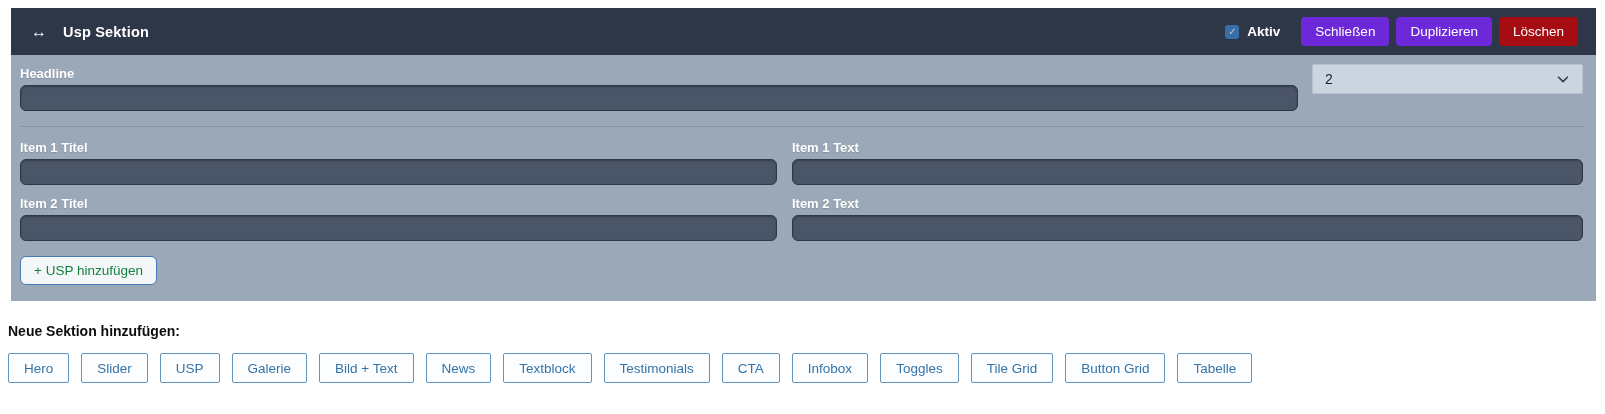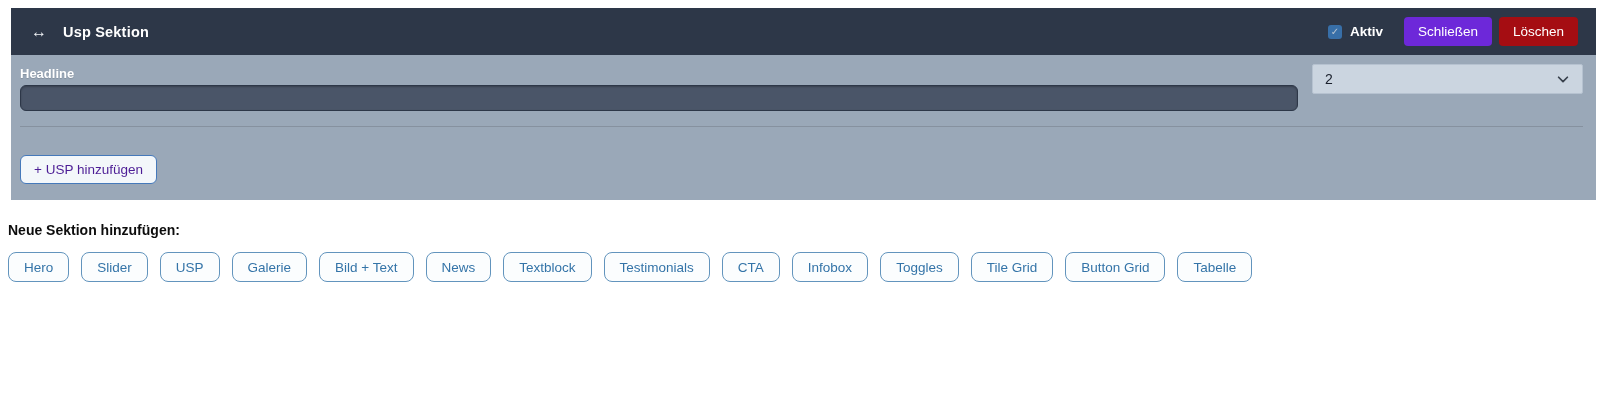--- a/index.html
+++ b/index.html
@@ -64,45 +64,46 @@
   .divider { border:none; border-top:1px solid #86919f; margin:15px 0 13px; }
 
   .items-grid {
     display:grid; grid-template-columns:1fr 1.045fr;
     column-gap:15px; row-gap:11px;
   }
 
   .add-usp-btn {
     margin-top:15px; height:29px; padding:0 13px;
     background:#f3f7fa; border:1.5px solid #4579ba; border-radius:6px;
-    color:#4c1d95; font-family:inherit; font-size:13.5px; cursor:pointer;
+    color:#15803d; font-family:inherit; font-size:13.5px; cursor:pointer;
   }
 
   
   .add-section { margin:22px 9px 0 8px; }
   .add-section-label { font-weight:bold; font-size:14px; color:#0d0d0d; }
   .add-section-buttons { margin-top:14px; display:flex; gap:12px; flex-wrap:wrap; }
   .sec-btn {
     height:30px; padding:0 15px;
-    background:#fbfdfe; border:1px solid #6294bd; border-radius:8px;
+    background:#fbfdfe; border:1px solid #6294bd; border-radius:2px;
     color:#3474a8; font-family:inherit; font-size:13.5px; cursor:pointer;
   }
 </style>
 </head>
 <body>
 
 <div class="section-panel">
 
   <div class="section-header">
     <span class="drag-icon">↔</span>
     <span class="section-title">Usp Sektion</span>
     <div class="header-right">
       <span class="checkbox">✓</span>
       <span class="aktiv-label">Aktiv</span>
       <button class="hdr-btn">Schließen</button>
+      <button class="hdr-btn">Duplizieren</button>
       <button class="hdr-btn danger">Löschen</button>
     </div>
   </div>
 
   <div class="section-body">
 
     <div class="row-headline">
       <div class="headline-col">
         <label class="field-label">Headline</label>
         <input class="text-input" type="text" value="" style="">
@@ -112,20 +113,38 @@
           <span>2</span>
           <svg class="chevron-down" viewBox="0 0 16 16" fill="none" stroke="currentColor" stroke-width="2" stroke-linecap="round" stroke-linejoin="round">
               <polyline points="3,6 8,11 13,6"></polyline>
             </svg>
         </div>
       </div>
     </div>
 
     <hr class="divider">
 
+    <div class="items-grid">
+      <div>
+        <label class="field-label">Item 1 Titel</label>
+        <input class="text-input" type="text" value="" style="">
+      </div>
+      <div>
+        <label class="field-label">Item 1 Text</label>
+        <input class="text-input" type="text" value="" style="">
+      </div>
+      <div>
+        <label class="field-label">Item 2 Titel</label>
+        <input class="text-input" type="text" value="" style="">
+      </div>
+      <div>
+        <label class="field-label">Item 2 Text</label>
+        <input class="text-input" type="text" value="" style="">
+      </div>
+    </div>
 
     <button class="add-usp-btn">+ USP hinzufügen</button>
 
   </div>
 </div>
 
 <div class="add-section">
   <div class="add-section-label">Neue Sektion hinzufügen:</div>
   <div class="add-section-buttons">
     <button class="sec-btn">Hero</button>

